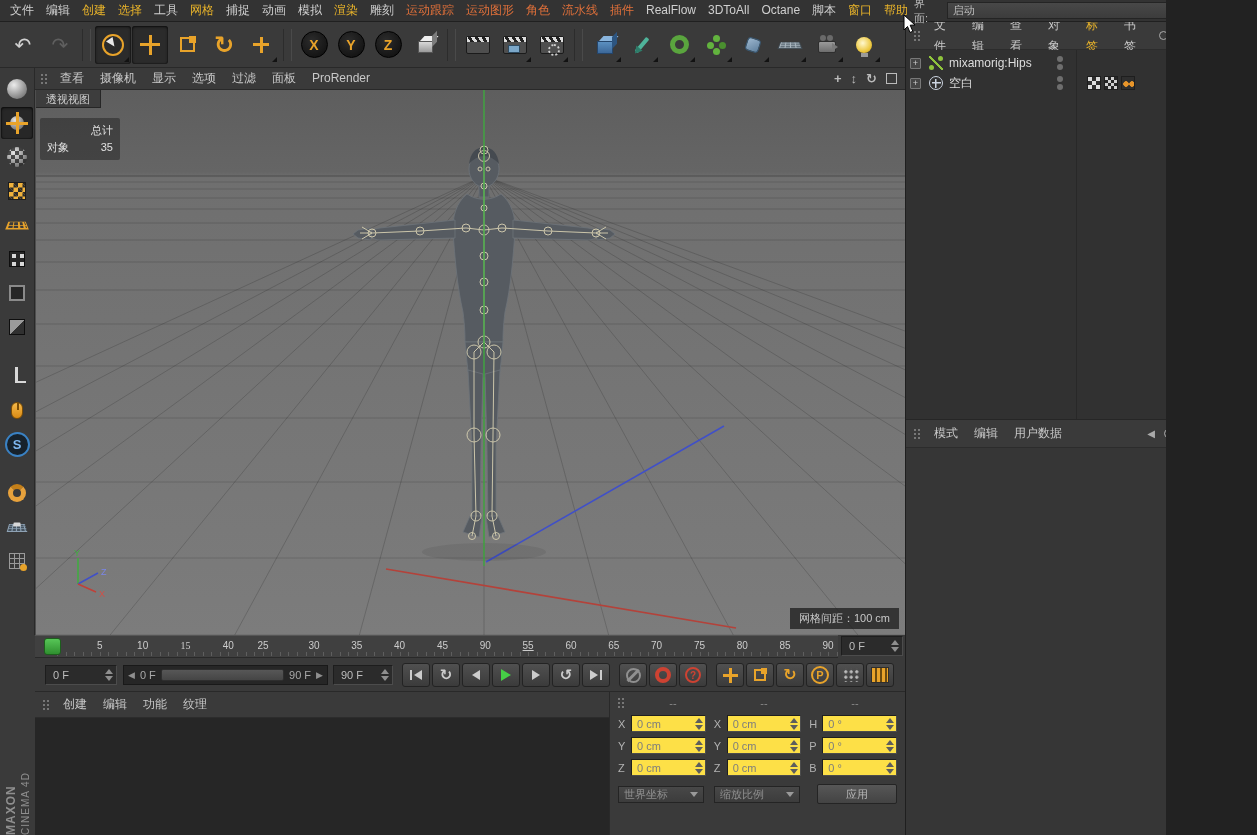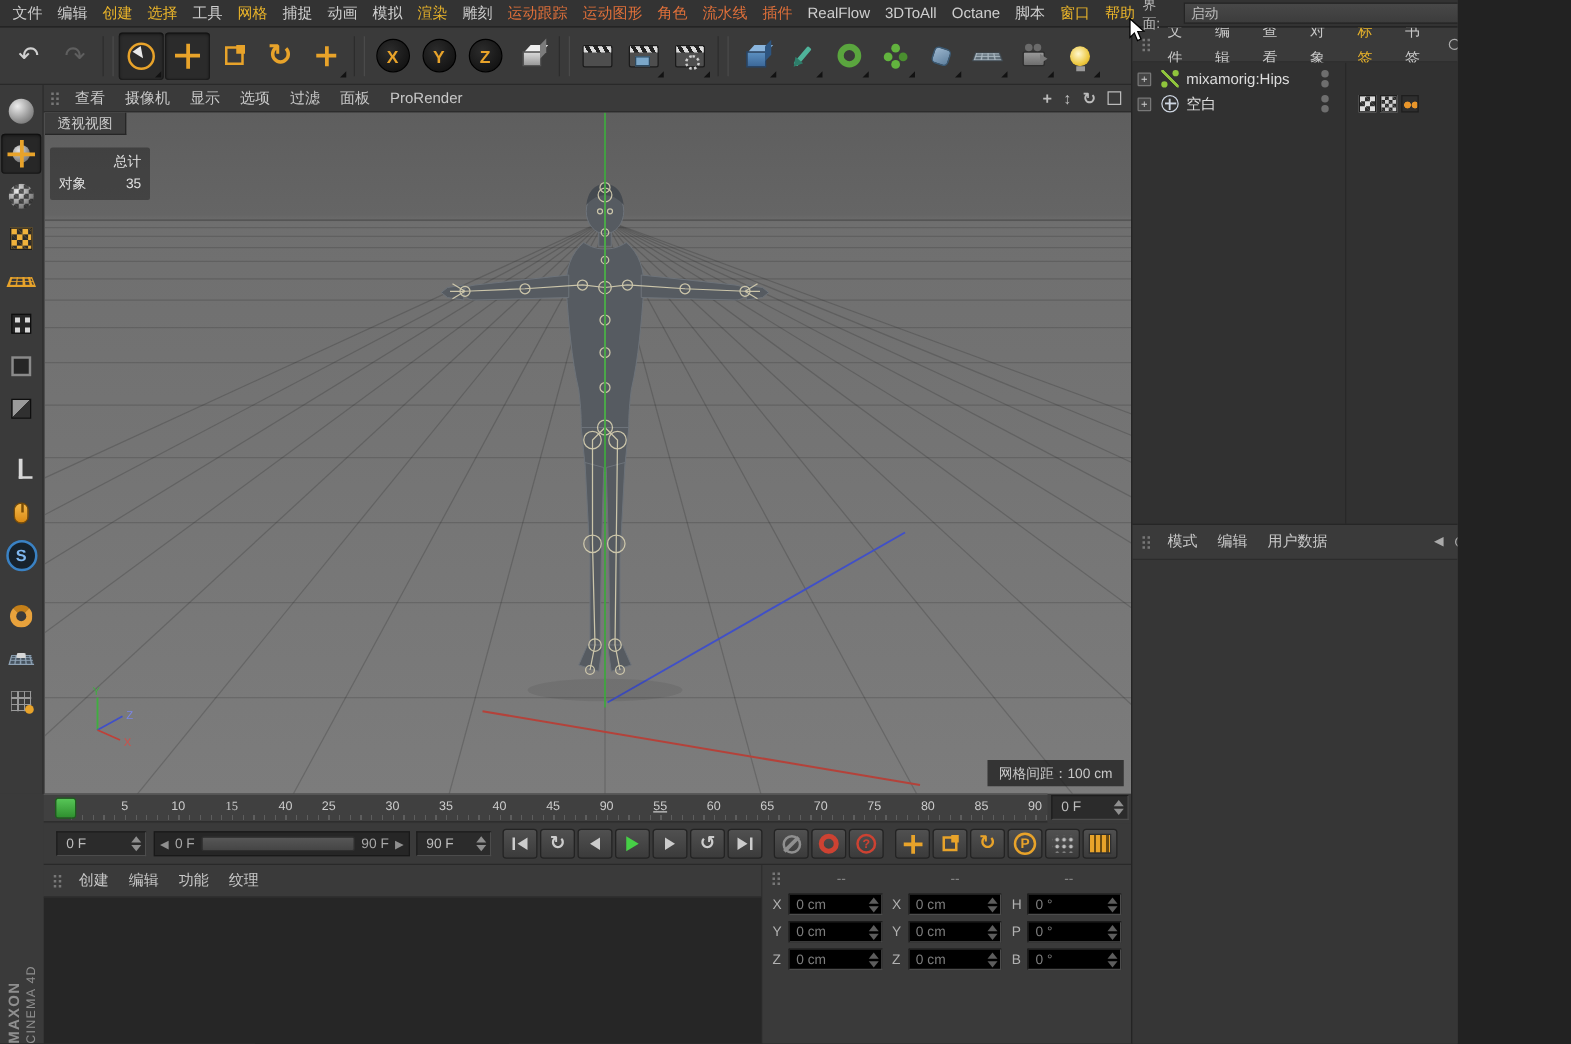--- a/index.html
+++ b/index.html
@@ -164,21 +164,21 @@
   .grip{width:8px;height:12px;position:relative;opacity:.55;flex:none}
   .grip::before{content:"";position:absolute;left:1px;top:1px;width:2px;height:2px;background:#aaa;box-shadow:0 4px 0 #aaa,0 8px 0 #aaa,4px 0 0 #aaa,4px 4px 0 #aaa,4px 8px 0 #aaa}
 
   #coord-panel{position:absolute;left:610px;top:692px;width:295px;height:143px;background:#3a3a3a}
   .coordhead{height:22px;border-bottom:none}
   .chead{flex:1;text-align:center;color:#8a8a8a;font-size:11px}
   .cgroups{display:flex;gap:8px;padding:1px 8px}
   .cgroup{display:flex;flex-direction:column;gap:5px;flex:1}
   .crow{display:flex;align-items:center;gap:4px}
   .clabel{width:9px;font-size:11px;color:#b2b2b2}
-  .cfield{flex:1;height:17px;background:#000000;border:1px solid #1f1f1f;border-bottom-color:#4c4c4c;border-right-color:#4c4c4c;display:flex;align-items:center;padding:0 2px 0 5px;font-size:11px;color:#7d7d7d}
+  .cfield{flex:1;height:17px;background:#fde047;border:1px solid #1f1f1f;border-bottom-color:#4c4c4c;border-right-color:#4c4c4c;display:flex;align-items:center;padding:0 2px 0 5px;font-size:11px;color:#7d7d7d}
   .cval{white-space:nowrap}
   .cbottom{display:flex;gap:10px;padding:7px 8px 0 8px;align-items:center}
   .w84{width:86px;color:#8f8f8f}
   .applybtn{width:80px;height:20px;margin-left:auto;background:linear-gradient(#575757,#434343);border:1px solid #242424;border-radius:2px;color:#b8b8b8;font-size:11px;display:flex;align-items:center;justify-content:center}
 
   
   #right-panel{position:absolute;left:905px;top:22px;width:337px;height:813px;background:#353535;border-left:1px solid #1f1f1f}
   #right-panel .pm-row{height:28px}
   .pm-icons{margin-left:auto;display:flex;gap:9px;align-items:center;padding-right:3px}
   .pm-glyph{font-size:10px;color:#aaa;line-height:1}
@@ -754,20 +754,31 @@
             <div class="cfield">
               <span class="cval">0 °</span>
               <span class="spin dis">
                 <i class="up"></i>
                 <i class="dn"></i>
               </span>
             </div>
           </div>
         </div>
       </div>
+    <div class="cbottom">
+      <div class="dropdown w84">
+        <span>世界坐标</span>
+        <span class="dd-arrow"></span>
+      </div>
+      <div class="dropdown w84">
+        <span>缩放比例</span>
+        <span class="dd-arrow"></span>
+      </div>
+      <div class="applybtn">应用</div>
+    </div>
   </div>
 
   <div id="right-panel">
     <div class="pm-row">
       <span class="grip"></span>
       <div class="pm-items">
           <span class="mi">文件</span>
           <span class="mi">编辑</span>
           <span class="mi">查看</span>
           <span class="mi">对象</span>

